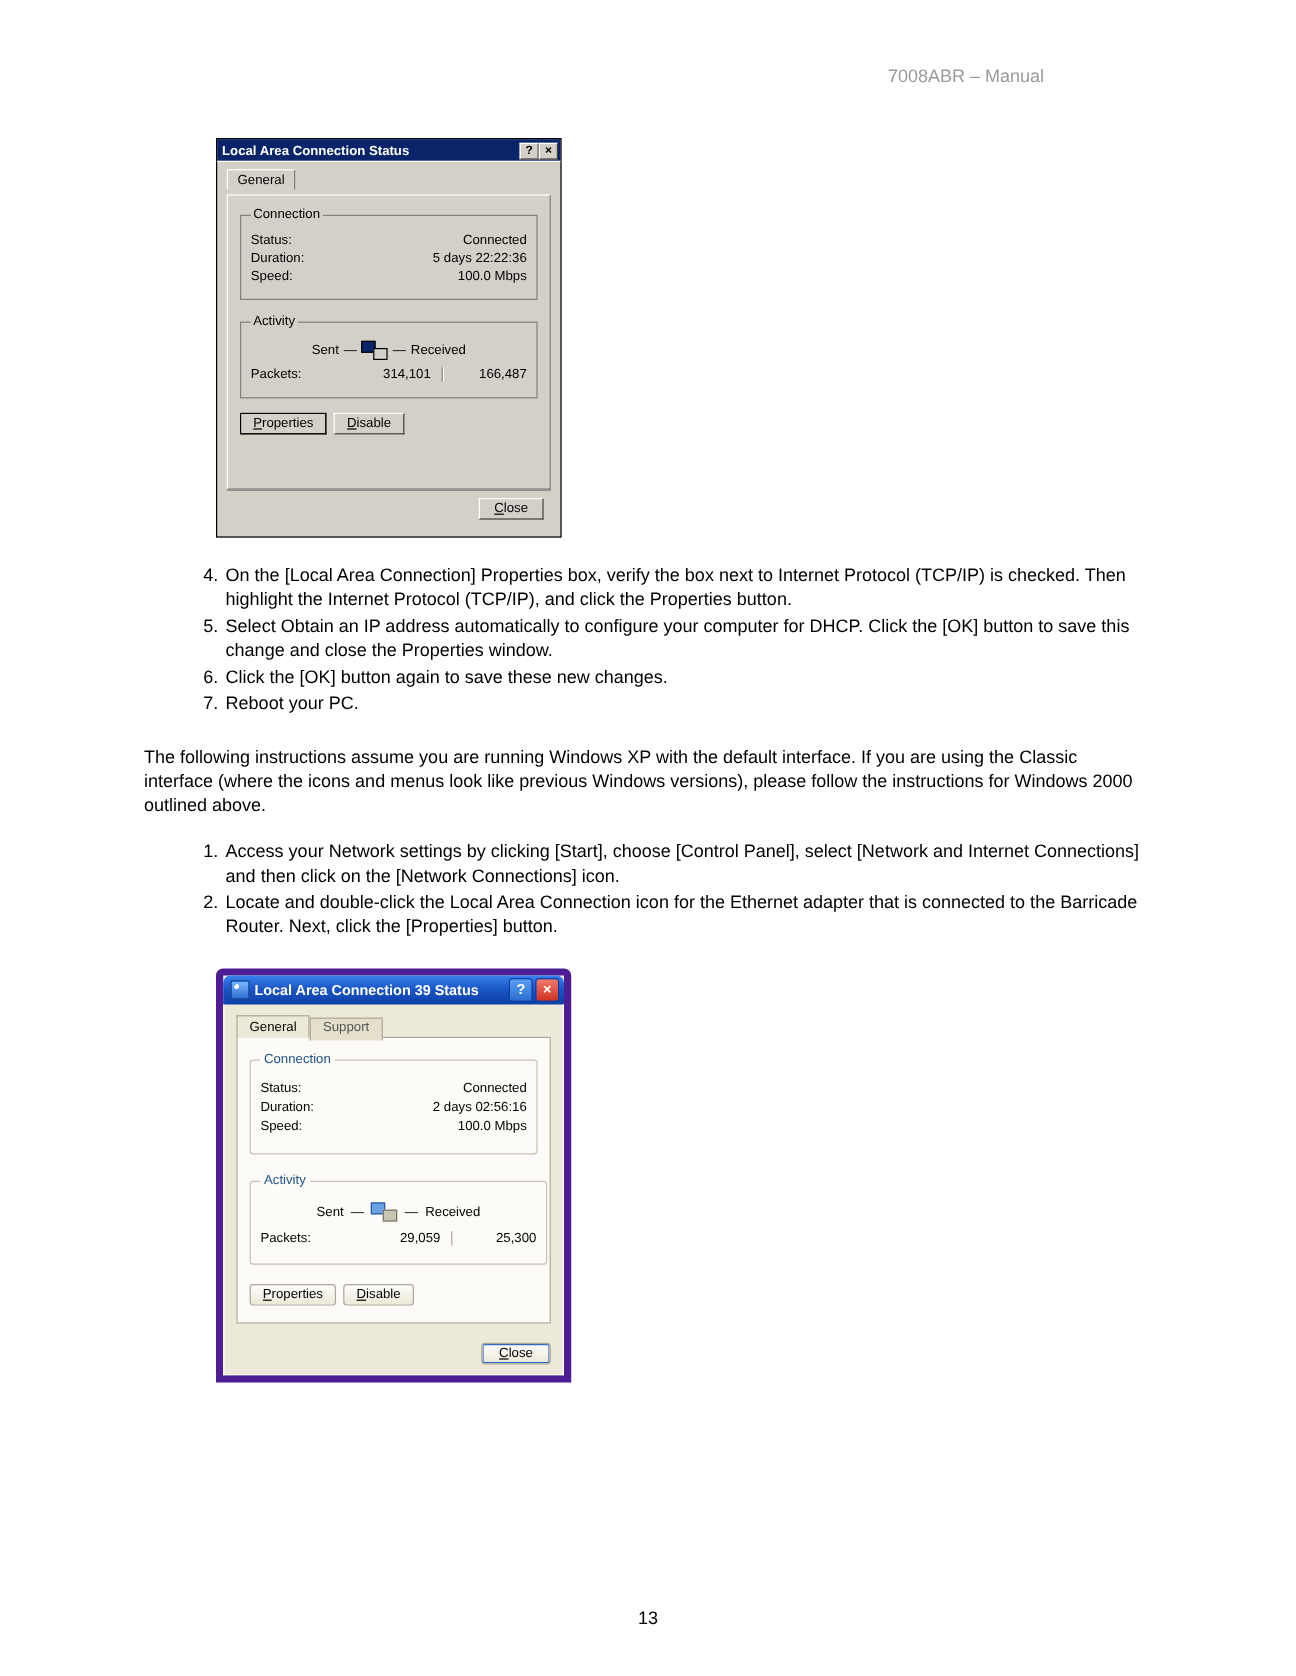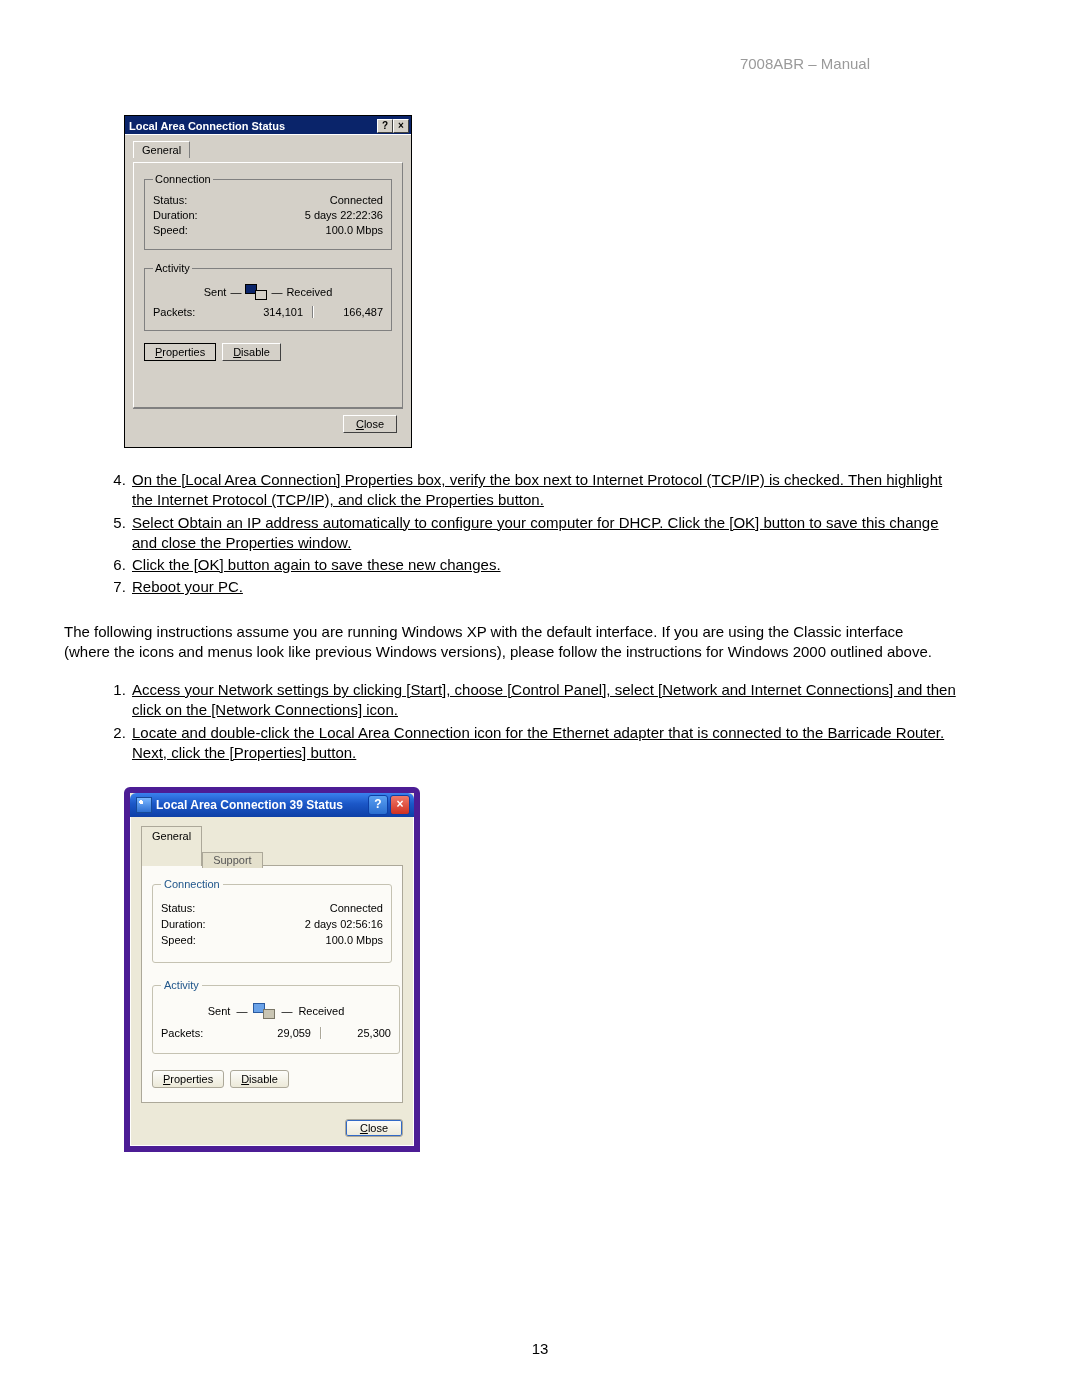--- a/index.html
+++ b/index.html
@@ -9,21 +9,21 @@
     font-family: Verdana, Geneva, sans-serif;
     font-size: 13px;
     color: #000;
     width: 1080px;
   }
   .page {
     width: 1080px;
     height: 1397px;
     position: relative;
     box-sizing: border-box;
-    padding: 60px 120px 40px 64px;
+    padding: 60px 120px 40px 120px;
   }
   .header-right {
     position: absolute;
     top: 55px;
     right: 210px;
     color: #9a9a9a;
     font-size: 15px;
     font-family: Verdana, sans-serif;
   }
 
@@ -125,21 +125,20 @@
   .comp-icon::after{ content:""; position:absolute; right:0; bottom:0; width:10px; height:8px; background:#d4d0c8; border:1px solid #000; }
 
   
   .doc-text { margin-top: 22px; }
   ol.steps {
     font-family: Verdana, sans-serif;
     font-size: 15px;
     line-height: 1.35;
     margin: 0 0 24px 0;
     padding-left: 66px;
-    text-decoration: underline;
   }
   ol.steps li { margin: 0 0 2px 0; padding-left: 2px; }
   h4.sec {
     font-family: Verdana, sans-serif;
     font-size: 15px;
     font-weight: bold;
     margin: 24px 0 18px 0;
   }
   p.para {
     font-family: Verdana, sans-serif;
@@ -189,21 +188,21 @@
   .winxp .body { border:1px solid #fff; border-top:none; padding:8px 10px 8px 10px; }
   .xp-tabs { display:flex; gap:0; margin-bottom:0; }
   .xp-tab {
     border:1px solid #aca899;
     border-bottom:none;
     background:#ece9d8;
     padding:3px 10px 3px 10px;
     font-size:11px;
     position:relative; top:1px;
   }
-  .xp-tab.inactive { background:#e4e0cc; color:#555; top:3px; padding-top:1px; padding-bottom:2px;margin-top:24px; }
+  .xp-tab.inactive { background:#e4e0cc; color:#555; top:3px; padding-top:1px; padding-bottom:2px; }
   .xp-panel {
     border:1px solid #aca899;
     background:#fcfbf7;
     padding:12px 10px 14px 10px;
     min-height:210px;
   }
   fieldset.grpXP {
     border:1px solid #c5c2b2;
     border-radius:3px;
     padding:8px 8px 12px 8px;

